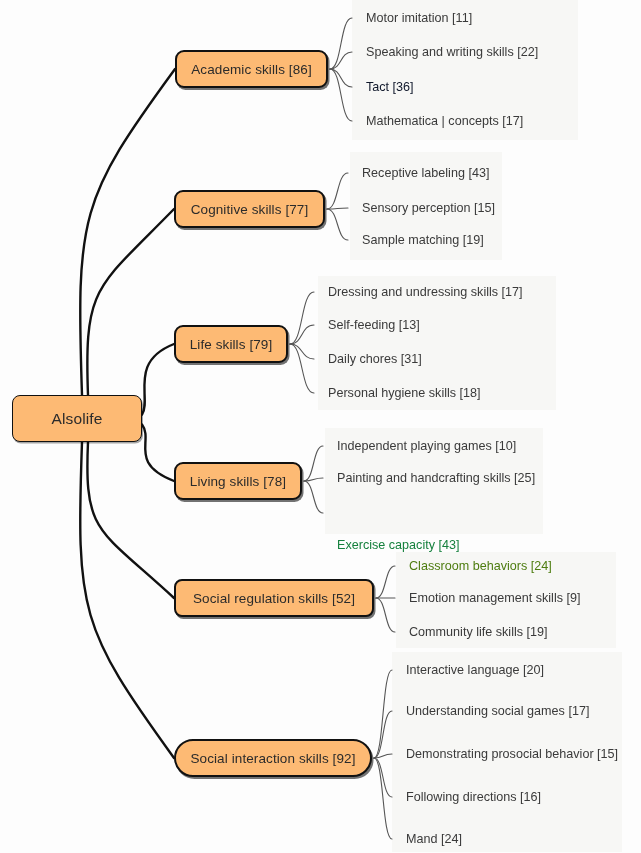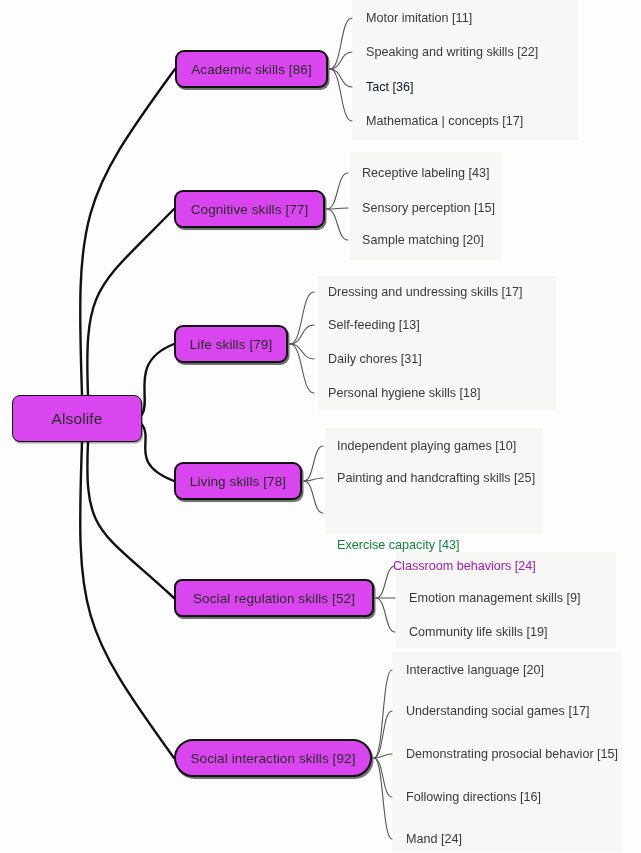--- a/index.html
+++ b/index.html
@@ -24,21 +24,21 @@
     width: 641px;
     height: 853px;
   }
   .panel {
     position: absolute;
     background: #f7f7f5;
   }
   .node {
     position: absolute;
     box-sizing: border-box;
-    background: #d946ef;
+    background: #fdba74;
     border: 2.2px solid #111111;
     border-radius: 9px;
     display: flex;
     align-items: center;
     justify-content: center;
     color: #2b2b2b;
     font-size: 13.5px;
     letter-spacing: 0.1px;
     white-space: nowrap;
     box-shadow: 1.5px 2px 0 rgba(0,0,0,0.55);
@@ -111,38 +111,38 @@
       </div>
       <div class="leaf" style="left: 366px; top: 12px; color: rgb(58, 58, 58);">Motor imitation [11]</div>
       <div class="leaf" style="left: 366px; top: 46px; color: rgb(58, 58, 58);">Speaking and writing skills [22]</div>
       <div class="leaf" style="left: 366px; top: 81px; color: #0f172a;">Tact [36]</div>
       <div class="leaf" style="left: 366px; top: 115px; color: rgb(58, 58, 58);">Mathematica | concepts [17]</div>
       <div class="node" style="left: 174px; top: 190px; width: 151px; height: 38px;">
         <span>Cognitive skills [77]</span>
       </div>
       <div class="leaf" style="left: 362px; top: 167px; color: rgb(58, 58, 58);">Receptive labeling [43]</div>
       <div class="leaf" style="left: 362px; top: 202px; color: rgb(58, 58, 58);">Sensory perception [15]</div>
-      <div class="leaf" style="left: 362px; top: 234px; color: rgb(58, 58, 58);">Sample matching [20]</div>
+      <div class="leaf" style="left: 362px; top: 234px; color: rgb(58, 58, 58);">Sample matching [19]</div>
       <div class="node" style="left: 174px; top: 325px; width: 114px; height: 38px;">
         <span>Life skills [79]</span>
       </div>
       <div class="leaf" style="left: 328px; top: 286px; color: rgb(58, 58, 58);">Dressing and undressing skills [17]</div>
       <div class="leaf" style="left: 328px; top: 319px; color: rgb(58, 58, 58);">Self-feeding [13]</div>
       <div class="leaf" style="left: 328px; top: 353px; color: rgb(58, 58, 58);">Daily chores [31]</div>
       <div class="leaf" style="left: 328px; top: 387px; color: rgb(58, 58, 58);">Personal hygiene skills [18]</div>
       <div class="node" style="left: 174px; top: 462px; width: 128px; height: 38px;">
         <span>Living skills [78]</span>
       </div>
       <div class="leaf" style="left: 337px; top: 440px; color: rgb(58, 58, 58);">Independent playing games [10]</div>
       <div class="leaf" style="left: 337px; top: 472px; color: rgb(58, 58, 58);">Painting and handcrafting skills [25]</div>
       <div class="leaf" style="left: 337px; top: 507px; color: #15803d; margin-top: 32px;">Exercise capacity [43]</div>
       <div class="node" style="left: 174px; top: 579px; width: 200px; height: 38px; border-radius: 8px;">
         <span>Social regulation skills [52]</span>
       </div>
-      <div class="leaf" style="left: 393px; top: 560px; color: #a21caf;">Classroom behaviors [24]</div>
+      <div class="leaf" style="left: 409px; top: 560px; color: #4d7c0f;">Classroom behaviors [24]</div>
       <div class="leaf" style="left: 409px; top: 592px; color: rgb(58, 58, 58);">Emotion management skills [9]</div>
       <div class="leaf" style="left: 409px; top: 626px; color: rgb(58, 58, 58);">Community life skills [19]</div>
       <div class="node" style="left: 174px; top: 739px; width: 198px; height: 38px; border-radius: 19px;">
         <span>Social interaction skills [92]</span>
       </div>
       <div class="leaf" style="left: 406px; top: 664px; color: rgb(58, 58, 58);">Interactive language [20]</div>
       <div class="leaf" style="left: 406px; top: 705px; color: rgb(58, 58, 58);">Understanding social games [17]</div>
       <div class="leaf" style="left: 406px; top: 748px; color: rgb(58, 58, 58);">Demonstrating prosocial behavior [15]</div>
       <div class="leaf" style="left: 406px; top: 791px; color: rgb(58, 58, 58);">Following directions [16]</div>
       <div class="leaf" style="left: 406px; top: 833px; color: rgb(58, 58, 58);">Mand [24]</div>

